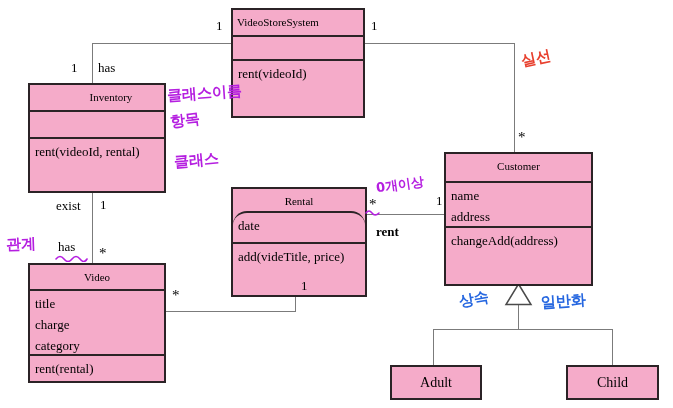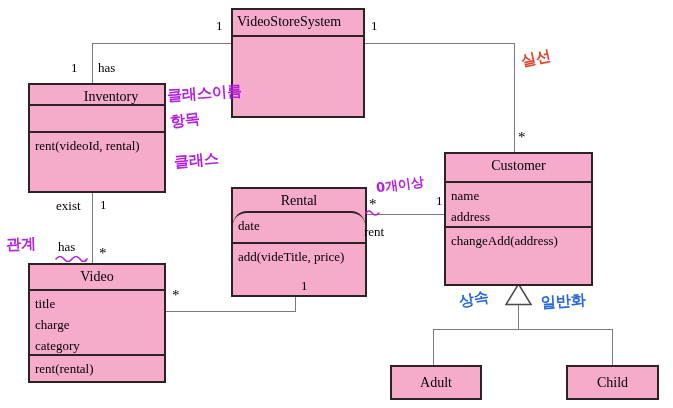--- a/index.html
+++ b/index.html
@@ -30,21 +30,21 @@
   }
   .uml-class .c {
     box-sizing: border-box;
     overflow: hidden;
     padding: 2px 5px;
     line-height: 21px;
   }
   .uml-class .c + .c { border-top: 2px solid #2b2326; }
   .uml-class .title {
     text-align: center;
-    font-size: 14px;
+    font-size: 11px;
     padding-top: 3px;
     line-height: 18px;
   }
   .uml-class .title.left { text-align: left; padding-left: 4px; }
   .uml-class .grow { flex: 1 1 auto; }
   .uml-class.simple { align-items: center; justify-content: center; font-size: 14px; }
 
   
   .lbl {
     position: absolute;
@@ -91,24 +91,27 @@
   <div class="line v" style="left:433px;top:329px;height:37px;"></div>
   <div class="line v" style="left:612px;top:329px;height:37px;"></div>
 
   <svg style="left:504px;top:283px;" width="29" height="23" viewBox="0 0 29 23">
     <polygon points="14.5,1 27,21.5 2,21.5" fill="#ffffff" stroke="#4a4a4a" stroke-width="1.5"></polygon>
   </svg>
 
   <div class="uml-class" style="left:231px;top:8px;width:134px;height:110px;">
     <div class="c title left" style="height:25px;">VideoStoreSystem</div>
     <div class="c" style="height:24px;"></div>
+    <div class="c grow">
+      <div>rent(videoId)</div>
+    </div>
   </div>
 
   <div class="uml-class" style="left:28px;top:83px;width:138px;height:110px;">
-    <div class="c title" style="height:19px;padding-left:33px;">Inventory</div>
+    <div class="c title" style="height:25px;padding-left:33px;">Inventory</div>
     <div class="c" style="height:27px;"></div>
     <div class="c grow">
       <div>rent(videoId, rental)</div>
     </div>
   </div>
 
   <div class="uml-class" style="left:231px;top:163px;width:136px;height:110px;margin-top:24px;">
     <div class="c title" style="height:22px;">Rental</div>
     <div class="c" style="height:31px;border-radius:14px;">
       <div>date</div>
@@ -157,21 +160,21 @@
 
   <span class="lbl" style="left:56px;top:198px;">exist</span>
   <span class="lbl" style="left:100px;top:197px;">1</span>
   <span class="lbl" style="left:58px;top:239px;">has</span>
   <span class="lbl star" style="left:99px;top:246px;">*</span>
 
   <span class="lbl star" style="left:518px;top:130px;">*</span>
 
   <span class="lbl star" style="left:369px;top:197px;">*</span>
   <span class="lbl" style="left:436px;top:193px;">1</span>
-  <span class="lbl" style="left:364px;top:224px;">rent</span>
+  <span class="lbl" style="left:376px;top:224px;font-weight:bold;">rent</span>
 
   <span class="lbl" style="left:301px;top:278px;">1</span>
   <span class="lbl star" style="left:172px;top:288px;">*</span>
 
   <span class="anno purple" style="left:167px;top:84px;transform:rotate(-4deg);">클래스이름</span>
   <span class="anno purple" style="left:170px;top:111px;transform:rotate(-7deg);">항목</span>
   <span class="anno purple" style="left:174px;top:151px;transform:rotate(-5deg);">클래스</span>
   <span class="anno purple" style="left:6px;top:235px;transform:rotate(-2deg);">관계</span>
   <span class="anno purple" style="left:376px;top:176px;transform:rotate(-8deg);font-size:13px;">0개이상</span>
   <span class="anno red" style="left:521px;top:49px;transform:rotate(-12deg);">실선</span>

